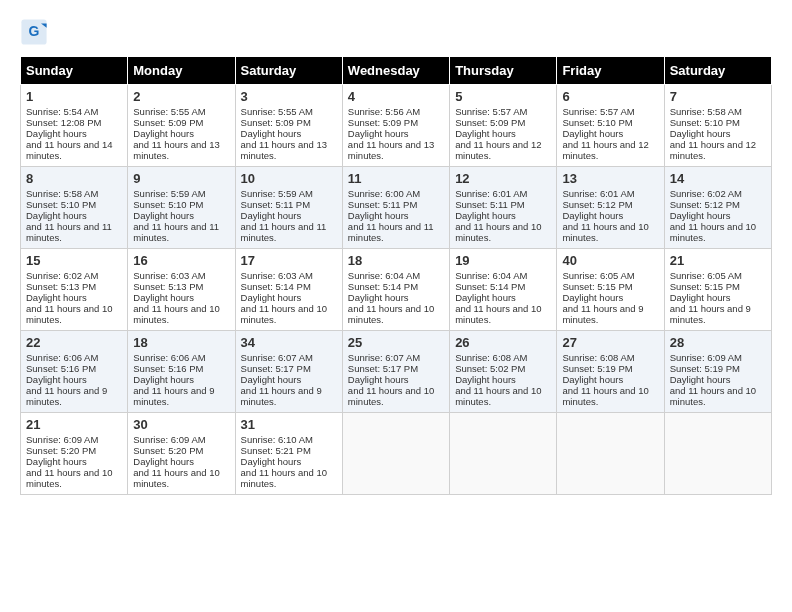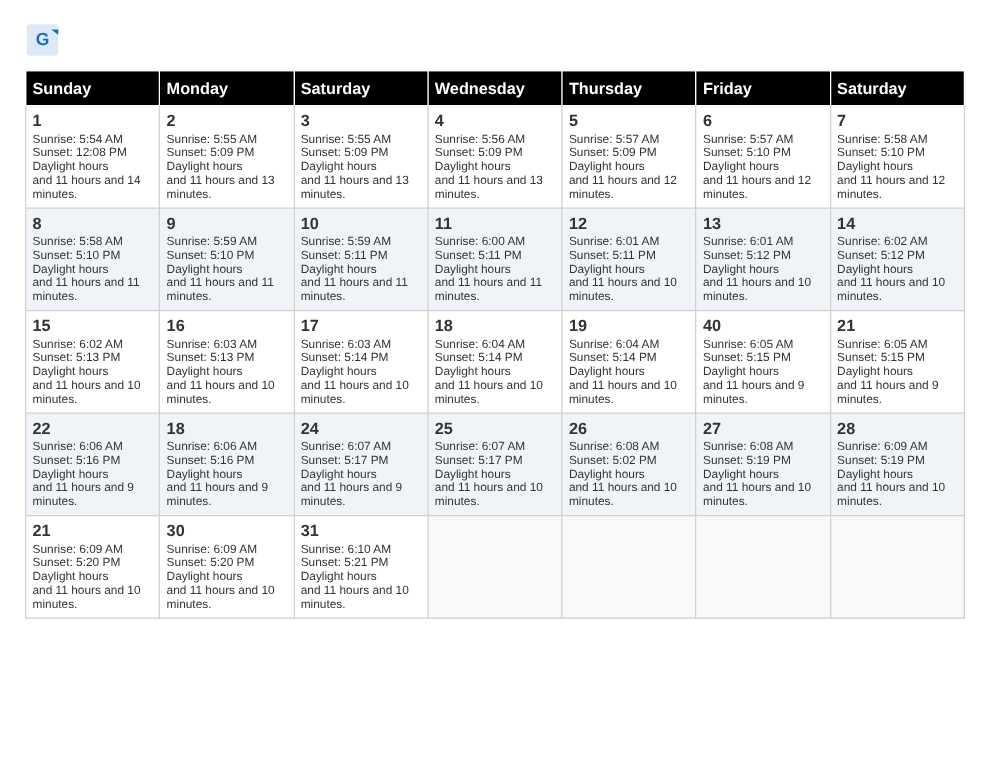--- a/index.html
+++ b/index.html
@@ -146,21 +146,21 @@
           <td><span class="day-num">16</span><span>Sunrise: 6:03 AM</span><br><span>Sunset: 5:13 PM</span><br><span>Daylight hours</span><br><span>and 11 hours and 10 minutes.</span></td>
           <td><span class="day-num">17</span><span>Sunrise: 6:03 AM</span><br><span>Sunset: 5:14 PM</span><br><span>Daylight hours</span><br><span>and 11 hours and 10 minutes.</span></td>
           <td><span class="day-num">18</span><span>Sunrise: 6:04 AM</span><br><span>Sunset: 5:14 PM</span><br><span>Daylight hours</span><br><span>and 11 hours and 10 minutes.</span></td>
           <td><span class="day-num">19</span><span>Sunrise: 6:04 AM</span><br><span>Sunset: 5:14 PM</span><br><span>Daylight hours</span><br><span>and 11 hours and 10 minutes.</span></td>
           <td><span class="day-num">40</span><span>Sunrise: 6:05 AM</span><br><span>Sunset: 5:15 PM</span><br><span>Daylight hours</span><br><span>and 11 hours and 9 minutes.</span></td>
           <td><span class="day-num">21</span><span>Sunrise: 6:05 AM</span><br><span>Sunset: 5:15 PM</span><br><span>Daylight hours</span><br><span>and 11 hours and 9 minutes.</span></td>
         </tr>
         <tr>
           <td><span class="day-num">22</span><span>Sunrise: 6:06 AM</span><br><span>Sunset: 5:16 PM</span><br><span>Daylight hours</span><br><span>and 11 hours and 9 minutes.</span></td>
           <td><span class="day-num">18</span><span>Sunrise: 6:06 AM</span><br><span>Sunset: 5:16 PM</span><br><span>Daylight hours</span><br><span>and 11 hours and 9 minutes.</span></td>
-          <td><span class="day-num">24</span><span>Sunrise: 6:07 AM</span><br><span>Sunset: 5:17 PM</span><br><span>Daylight hours</span><br><span>and 11 hours and 9 minutes.</span></td>
+          <td><span class="day-num">34</span><span>Sunrise: 6:07 AM</span><br><span>Sunset: 5:17 PM</span><br><span>Daylight hours</span><br><span>and 11 hours and 9 minutes.</span></td>
           <td><span class="day-num">25</span><span>Sunrise: 6:07 AM</span><br><span>Sunset: 5:17 PM</span><br><span>Daylight hours</span><br><span>and 11 hours and 10 minutes.</span></td>
           <td><span class="day-num">26</span><span>Sunrise: 6:08 AM</span><br><span>Sunset: 5:02 PM</span><br><span>Daylight hours</span><br><span>and 11 hours and 10 minutes.</span></td>
           <td><span class="day-num">27</span><span>Sunrise: 6:08 AM</span><br><span>Sunset: 5:19 PM</span><br><span>Daylight hours</span><br><span>and 11 hours and 10 minutes.</span></td>
           <td><span class="day-num">28</span><span>Sunrise: 6:09 AM</span><br><span>Sunset: 5:19 PM</span><br><span>Daylight hours</span><br><span>and 11 hours and 10 minutes.</span></td>
         </tr>
         <tr>
           <td><span class="day-num">21</span><span>Sunrise: 6:09 AM</span><br><span>Sunset: 5:20 PM</span><br><span>Daylight hours</span><br><span>and 11 hours and 10 minutes.</span></td>
           <td><span class="day-num">30</span><span>Sunrise: 6:09 AM</span><br><span>Sunset: 5:20 PM</span><br><span>Daylight hours</span><br><span>and 11 hours and 10 minutes.</span></td>
           <td><span class="day-num">31</span><span>Sunrise: 6:10 AM</span><br><span>Sunset: 5:21 PM</span><br><span>Daylight hours</span><br><span>and 11 hours and 10 minutes.</span></td>
           <td class="cell-empty"></td>

